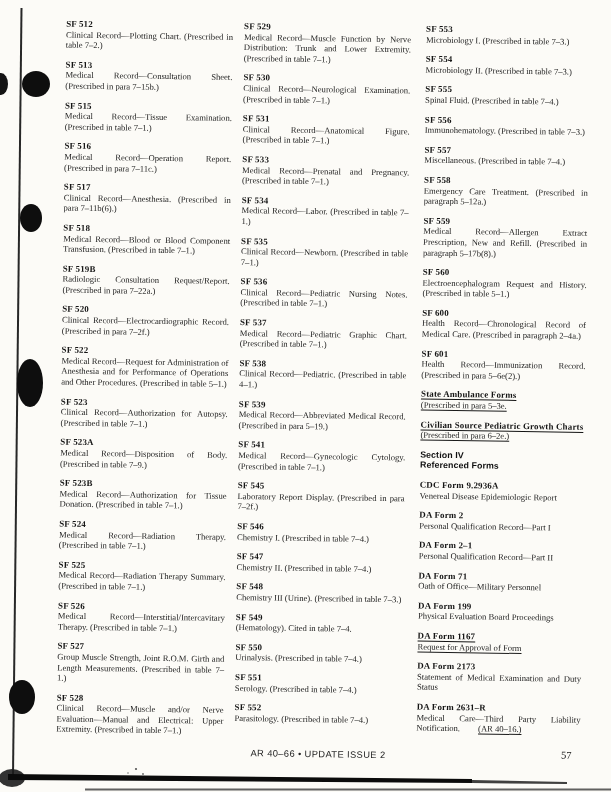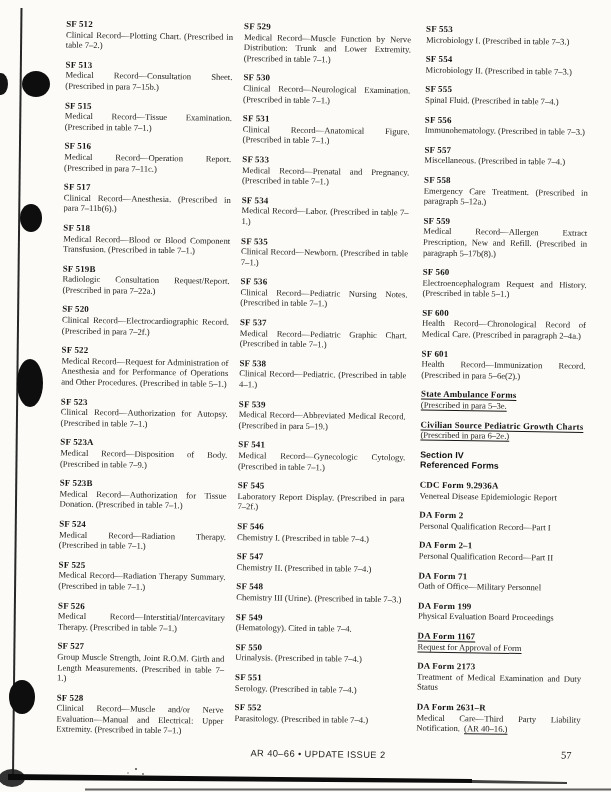--- a/index.html
+++ b/index.html
@@ -23,21 +23,21 @@
   }
   .entry-desc{
     font-family:"Liberation Serif",serif;font-weight:400;font-size:8.6px;
     line-height:10.6px;color:#1b1b1b;text-align:justify;
   }
   .section .entry-id,.section .entry-desc{
     font-family:"Liberation Sans",sans-serif;font-weight:700;font-size:8.8px;
     text-align:left;letter-spacing:.1px;color:#101010;
   }
   .underlined{text-decoration:underline;text-underline-offset:1.5px;text-decoration-thickness:.8px;}
-  .tail{margin-left:4px;}
+  .tail{margin-left:18px;}
   .footer{
     position:absolute;left:228px;top:749px;width:190px;text-align:center;
     font-family:"Liberation Sans",sans-serif;font-size:9.3px;color:#232323;
     letter-spacing:.4px;white-space:nowrap;
   }
   .page-num{
     position:absolute;left:566px;top:746px;width:30px;
     font-family:"Liberation Serif",serif;font-weight:400;font-size:10.5px;color:#161616;
   }
   .artifacts{position:absolute;left:0;top:0;width:611px;height:792px;pointer-events:none;}
@@ -267,21 +267,21 @@
         <div class="entry">
           <div class="entry-id">DA Form 199</div>
           <div class="entry-desc"><span class="">Physical Evaluation Board Proceedings</span></div>
         </div>
         <div class="entry">
           <div class="entry-id underlined">DA Form 1167</div>
           <div class="entry-desc"><span class="underlined">Request for Approval of Form</span></div>
         </div>
         <div class="entry">
           <div class="entry-id">DA Form 2173</div>
-          <div class="entry-desc"><span class="">Treatment of Medical Examination and Duty Status</span></div>
+          <div class="entry-desc"><span class="">Statement of Medical Examination and Duty Status</span></div>
         </div>
         <div class="entry">
           <div class="entry-id">DA Form 2631–R</div>
           <div class="entry-desc"><span class="">Medical Care—Third Party Liability Notification.</span><span class="underlined tail">(AR 40–16.)</span></div>
         </div>
       </div>
     <div class="footer">AR 40–66 • UPDATE ISSUE 2</div>
     <div class="page-num">57</div>
   </div>
 

